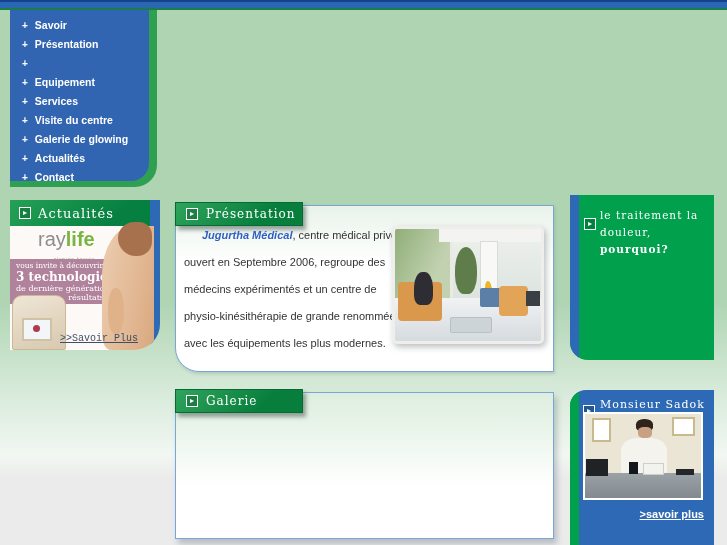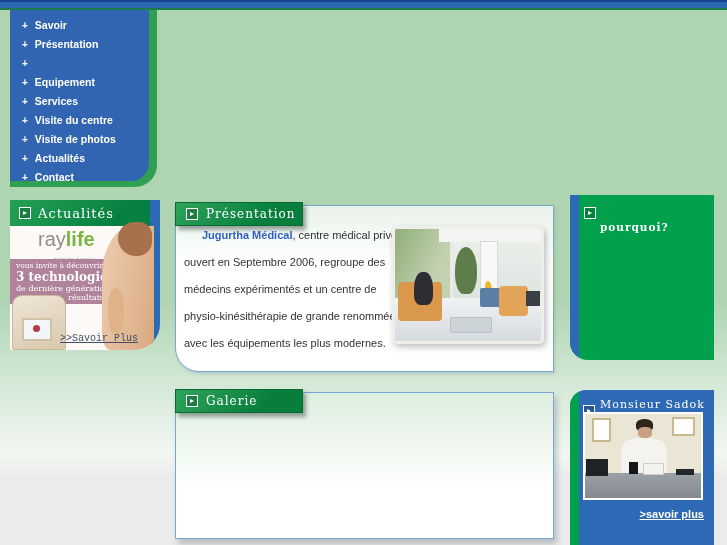--- a/index.html
+++ b/index.html
@@ -66,21 +66,21 @@
   .device-dot{position:absolute;left:9px;top:5px;width:7px;height:7px;
     background:#b03a4a;border-radius:50%;}
   .ad-cta{position:absolute;left:50px;bottom:6px;z-index:4;font-size:10px;
     color:#3f4f66;text-decoration:underline;font-family:Liberation Mono, monospace;cursor:pointer;}
   
   .pres-box{position:absolute;left:175px;top:205px;width:377px;height:165px;
     background:linear-gradient(#e9f3ea,#ffffff 35%);border:1px solid #79a7d4;
     border-radius:0 0 0 24px;box-shadow:1px 2px 3px rgba(100,120,140,0.25);}
   .pres-text{position:absolute;left:8px;top:16px;width:226px;margin:0;
     font-size:11px;line-height:27px;color:#333;text-indent:18px;}
-  .pres-text .lead{color:#2f5fc4;font-weight:bold;text-decoration:none;cursor:pointer;}
+  .pres-text .lead{color:#2f5fc4;font-weight:bold;text-decoration:none;cursor:pointer;font-style:italic;}
   .pres-photo{position:absolute;left:216px;top:20px;width:146px;height:112px;margin:0;
     border:3px solid #efeeea;border-radius:5px;overflow:hidden;
     box-shadow:2px 3px 6px rgba(60,70,80,0.35);background:#e6eae6;}
   .wr-wall{position:absolute;left:0;top:0;width:100%;height:62%;
     background:linear-gradient(#edf1ec,#dde4e0);}
   .wr-window{position:absolute;left:0;top:0;width:38%;height:66%;
     background:linear-gradient(115deg,#90ae79,#c2d2b1 70%);border-right:3px solid #e9eae5;}
   .wr-ceil{position:absolute;left:30%;top:0;width:70%;height:12%;background:#f3f4f1;}
   .wr-floor{position:absolute;left:0;bottom:0;width:100%;height:38%;
     background:linear-gradient(#f0f2f4,#d6dbdf);}
@@ -175,21 +175,21 @@
       <li class="menu-item">
         <span class="plus">+</span>
         <span class="mlabel">Services</span>
       </li>
       <li class="menu-item">
         <span class="plus">+</span>
         <span class="mlabel">Visite du centre</span>
       </li>
       <li class="menu-item">
         <span class="plus">+</span>
-        <span class="mlabel">Visite de photos</span>
+        <span class="mlabel">Galerie de glowing</span>
       </li>
       <li class="menu-item">
         <span class="plus">+</span>
         <span class="mlabel">Actualités</span>
       </li>
       <li class="menu-item">
         <span class="plus">+</span>
         <span class="mlabel">Contact</span>
       </li>
     </ul>
@@ -254,20 +254,21 @@
       <span class="sq-icon">▸</span>
       <span class="hd-text">Galerie</span>
     </header>
   </section>
 
   <aside class="treatment-box">
     <div class="t-stripe"></div>
     <div class="t-title">
       <div class="t-line1">
         <span class="sq-icon">▸</span>
+        <span class="hd-text">le traitement la douleur,</span>
       </div>
       <div class="t-line2 hd-text">pourquoi?</div>
     </div>
 
   </aside>
 
   <aside class="doctor-box">
     <div class="d-stripe"></div>
     <header class="d-header">
       <span class="sq-icon">▸</span>

